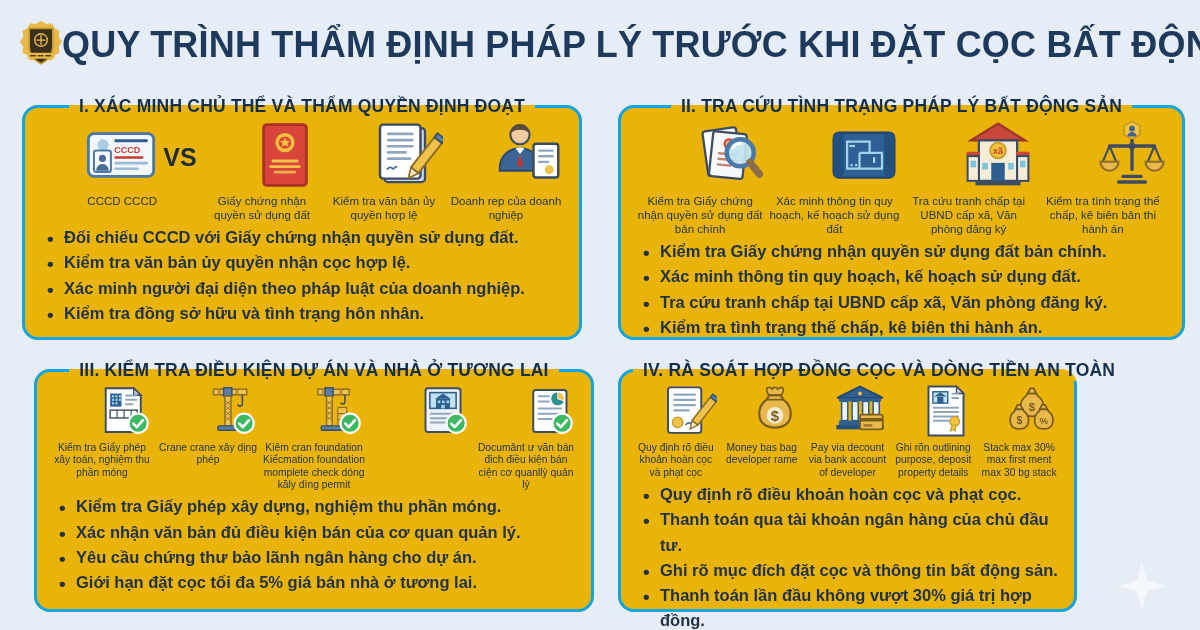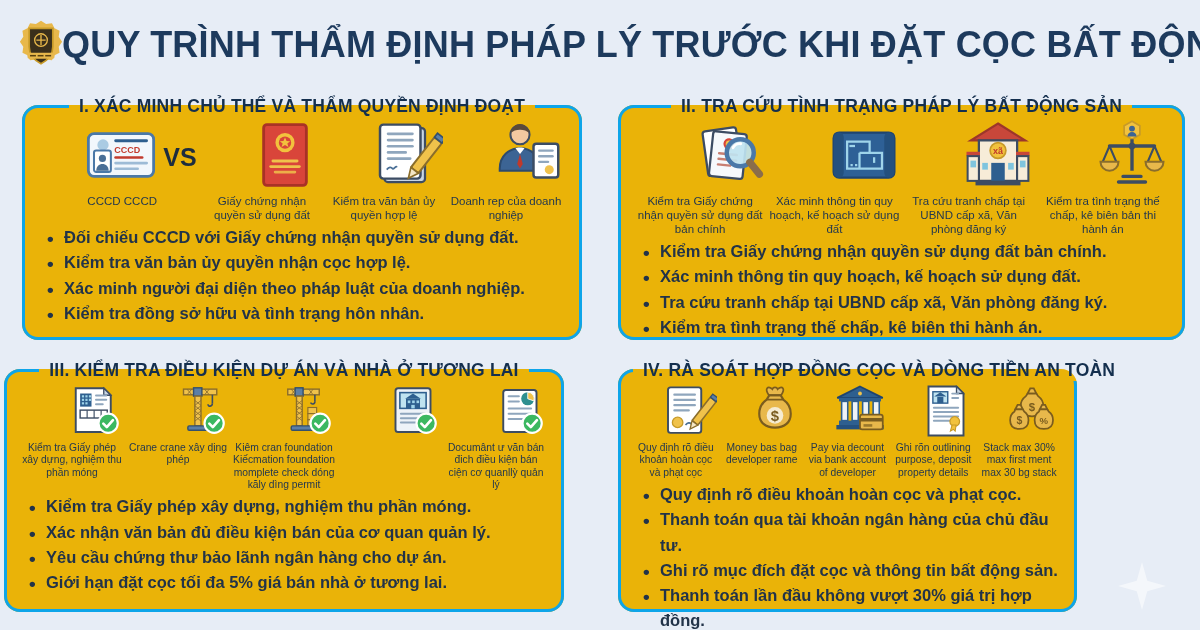--- a/index.html
+++ b/index.html
@@ -222,21 +222,21 @@
       </div>
     </div>
   <ul class="bullets">
       <li>Kiểm tra Giấy chứng nhận quyền sử dụng đất bản chính.</li>
       <li>Xác minh thông tin quy hoạch, kế hoạch sử dụng đất.</li>
       <li>Tra cứu tranh chấp tại UBND cấp xã, Văn phòng đăng ký.</li>
       <li>Kiểm tra tình trạng thế chấp, kê biên thi hành án.</li>
     </ul>
 </fieldset>
 
-<fieldset class="panel small" style="left:4px;top:360px;width:560px;height:252px">
+<fieldset class="panel small" style="left:34px;top:360px;width:560px;height:252px">
   <legend>III. KIỂM TRA ĐIỀU KIỆN DỰ ÁN VÀ NHÀ Ở TƯƠNG LAI</legend>
   <div class="icons-row">
       <div class="item">
         <span class="icn"><svg viewBox="0 0 64 64">
             <path d="M10 6h32l8 8v42H10z" fill="#ffffff" stroke="#3c4c63" stroke-width="2.2"></path>
             <path d="M42 6l8 8h-8z" fill="#c9d6e4" stroke="#3c4c63" stroke-width="1.5"></path>
             <rect x="15" y="12" width="13" height="15" fill="#2e5f8f"></rect>
             <g fill="#9fd4ea">
               <rect x="17" y="14" width="2.5" height="2.5"></rect>
               <rect x="21" y="14" width="2.5" height="2.5"></rect>
@@ -252,21 +252,21 @@
               <rect x="32" y="18" width="14" height="2.4" rx="1.2"></rect>
               <rect x="32" y="23" width="10" height="2.4" rx="1.2"></rect>
             </g>
             <rect x="15" y="31" width="31" height="9" fill="none" stroke="#3c4c63" stroke-width="1.6"></rect>
             <path d="M23 31v9M31 31v9M39 31v9" stroke="#3c4c63" stroke-width="1.3"></path>
             <g>
               <circle cx="47" cy="46" r="11" fill="#3bb861" stroke="#ffffff" stroke-width="2.5"></circle>
               <path d="M41.5 46.5l4 4 7-8" fill="none" stroke="#ffffff" stroke-width="3" stroke-linecap="round" stroke-linejoin="round"></path>
             </g>
           </svg></span>
-        <span class="cap">Kiểm tra Giấy phép xây dựng, nghiệm thu phần móng</span>
+        <span class="cap">Kiểm tra Giấy phép xây toán, nghiệm thu phần móng</span>
       </div>
       <div class="item">
         <span class="icn"><svg viewBox="0 0 64 64">
             <rect x="12" y="7" width="38" height="6.5" fill="#f0c24b" stroke="#8a6d2b" stroke-width="1.6"></rect>
             <path d="M16 7l5.5 6.5M21.5 7L16 13.5M26 7l5.5 6.5M31.5 7L26 13.5M36 7l5.5 6.5M41.5 7L36 13.5" stroke="#8a6d2b" stroke-width="1"></path>
             <rect x="23.5" y="5.5" width="9.5" height="9.5" fill="#5b7fa6" stroke="#33506e" stroke-width="1.6"></rect>
             <rect x="25" y="15" width="7" height="34" fill="#f0c24b" stroke="#8a6d2b" stroke-width="1.6"></rect>
             <path d="M25 20l7 5.5M32 20l-7 5.5M25 26l7 5.5M32 26l-7 5.5M25 32l7 5.5M32 32l-7 5.5M25 38l7 5.5M32 38l-7 5.5" stroke="#8a6d2b" stroke-width="1"></path>
             <path d="M45 13.5v10" stroke="#3c4c63" stroke-width="1.8"></path>
             <path d="M45 23.5c0 3.5-5 4-5 .8" stroke="#3c4c63" stroke-width="1.8" fill="none"></path>

